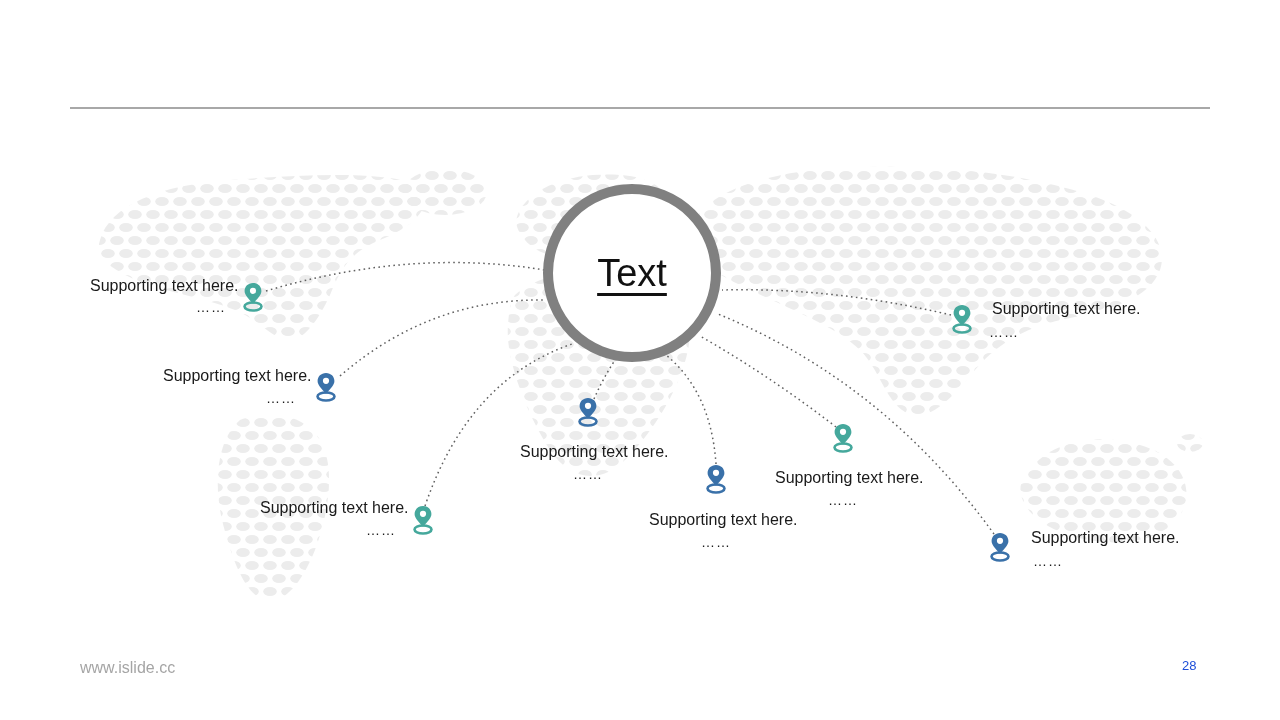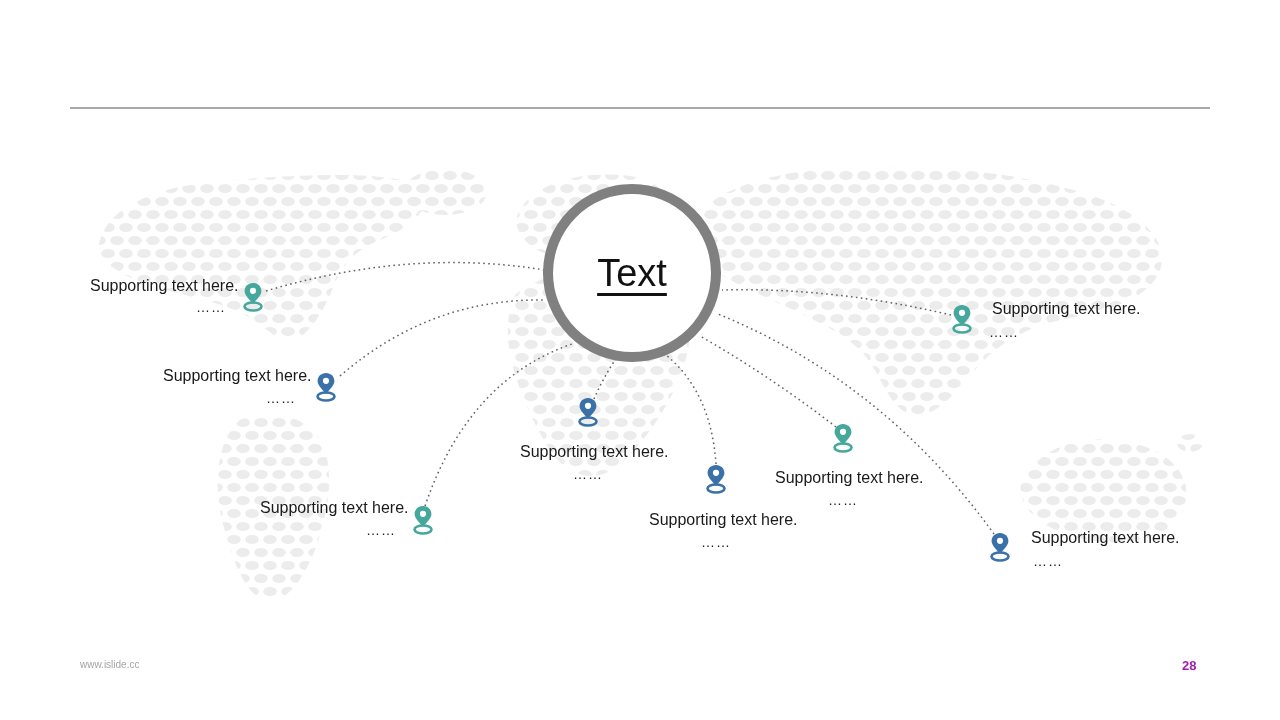--- a/index.html
+++ b/index.html
@@ -11,22 +11,22 @@
                  border:10px solid #808080;border-radius:50%;background:#ffffff;
                  display:flex;align-items:center;justify-content:center;}
   .circle-title{font-size:38px;color:#111;text-decoration:underline;
                 text-decoration-thickness:2.5px;text-underline-offset:7px;}
   .pin{position:absolute;width:26px;height:29px;}
   .pin svg{display:block;width:26px;height:29px;}
   .pin-teal{color:#45A89C;}
   .pin-blue{color:#3A71A9;}
   .pt-label{position:absolute;font-size:16px;line-height:15px;color:#1a1a1a;white-space:nowrap;}
   .pt-dots{position:absolute;font-size:14px;line-height:15px;color:#1a1a1a;letter-spacing:1px;white-space:nowrap;}
-  .footer-site{position:absolute;left:80px;top:659px;font-size:10px;color:#a5a5a5;text-align:center;}
-  .footer-page{position:absolute;left:1182px;top:658px;font-size:13px;color:#a21caf;font-weight:bold;}
+  .footer-site{position:absolute;left:80px;top:659px;font-size:16px;color:#a5a5a5;text-align:center;}
+  .footer-page{position:absolute;left:1182px;top:658px;font-size:13px;color:#1d4ed8;}
   .connector{fill:none;stroke:#606060;stroke-width:1.5;stroke-dasharray:1.6 3.4;}
 </style>
 </head>
 <body>
 
 <div class="slide">
 
   <div class="divider"></div>
 
   <svg class="map-layer" viewBox="0 0 1280 720" xmlns="http://www.w3.org/2000/svg">

